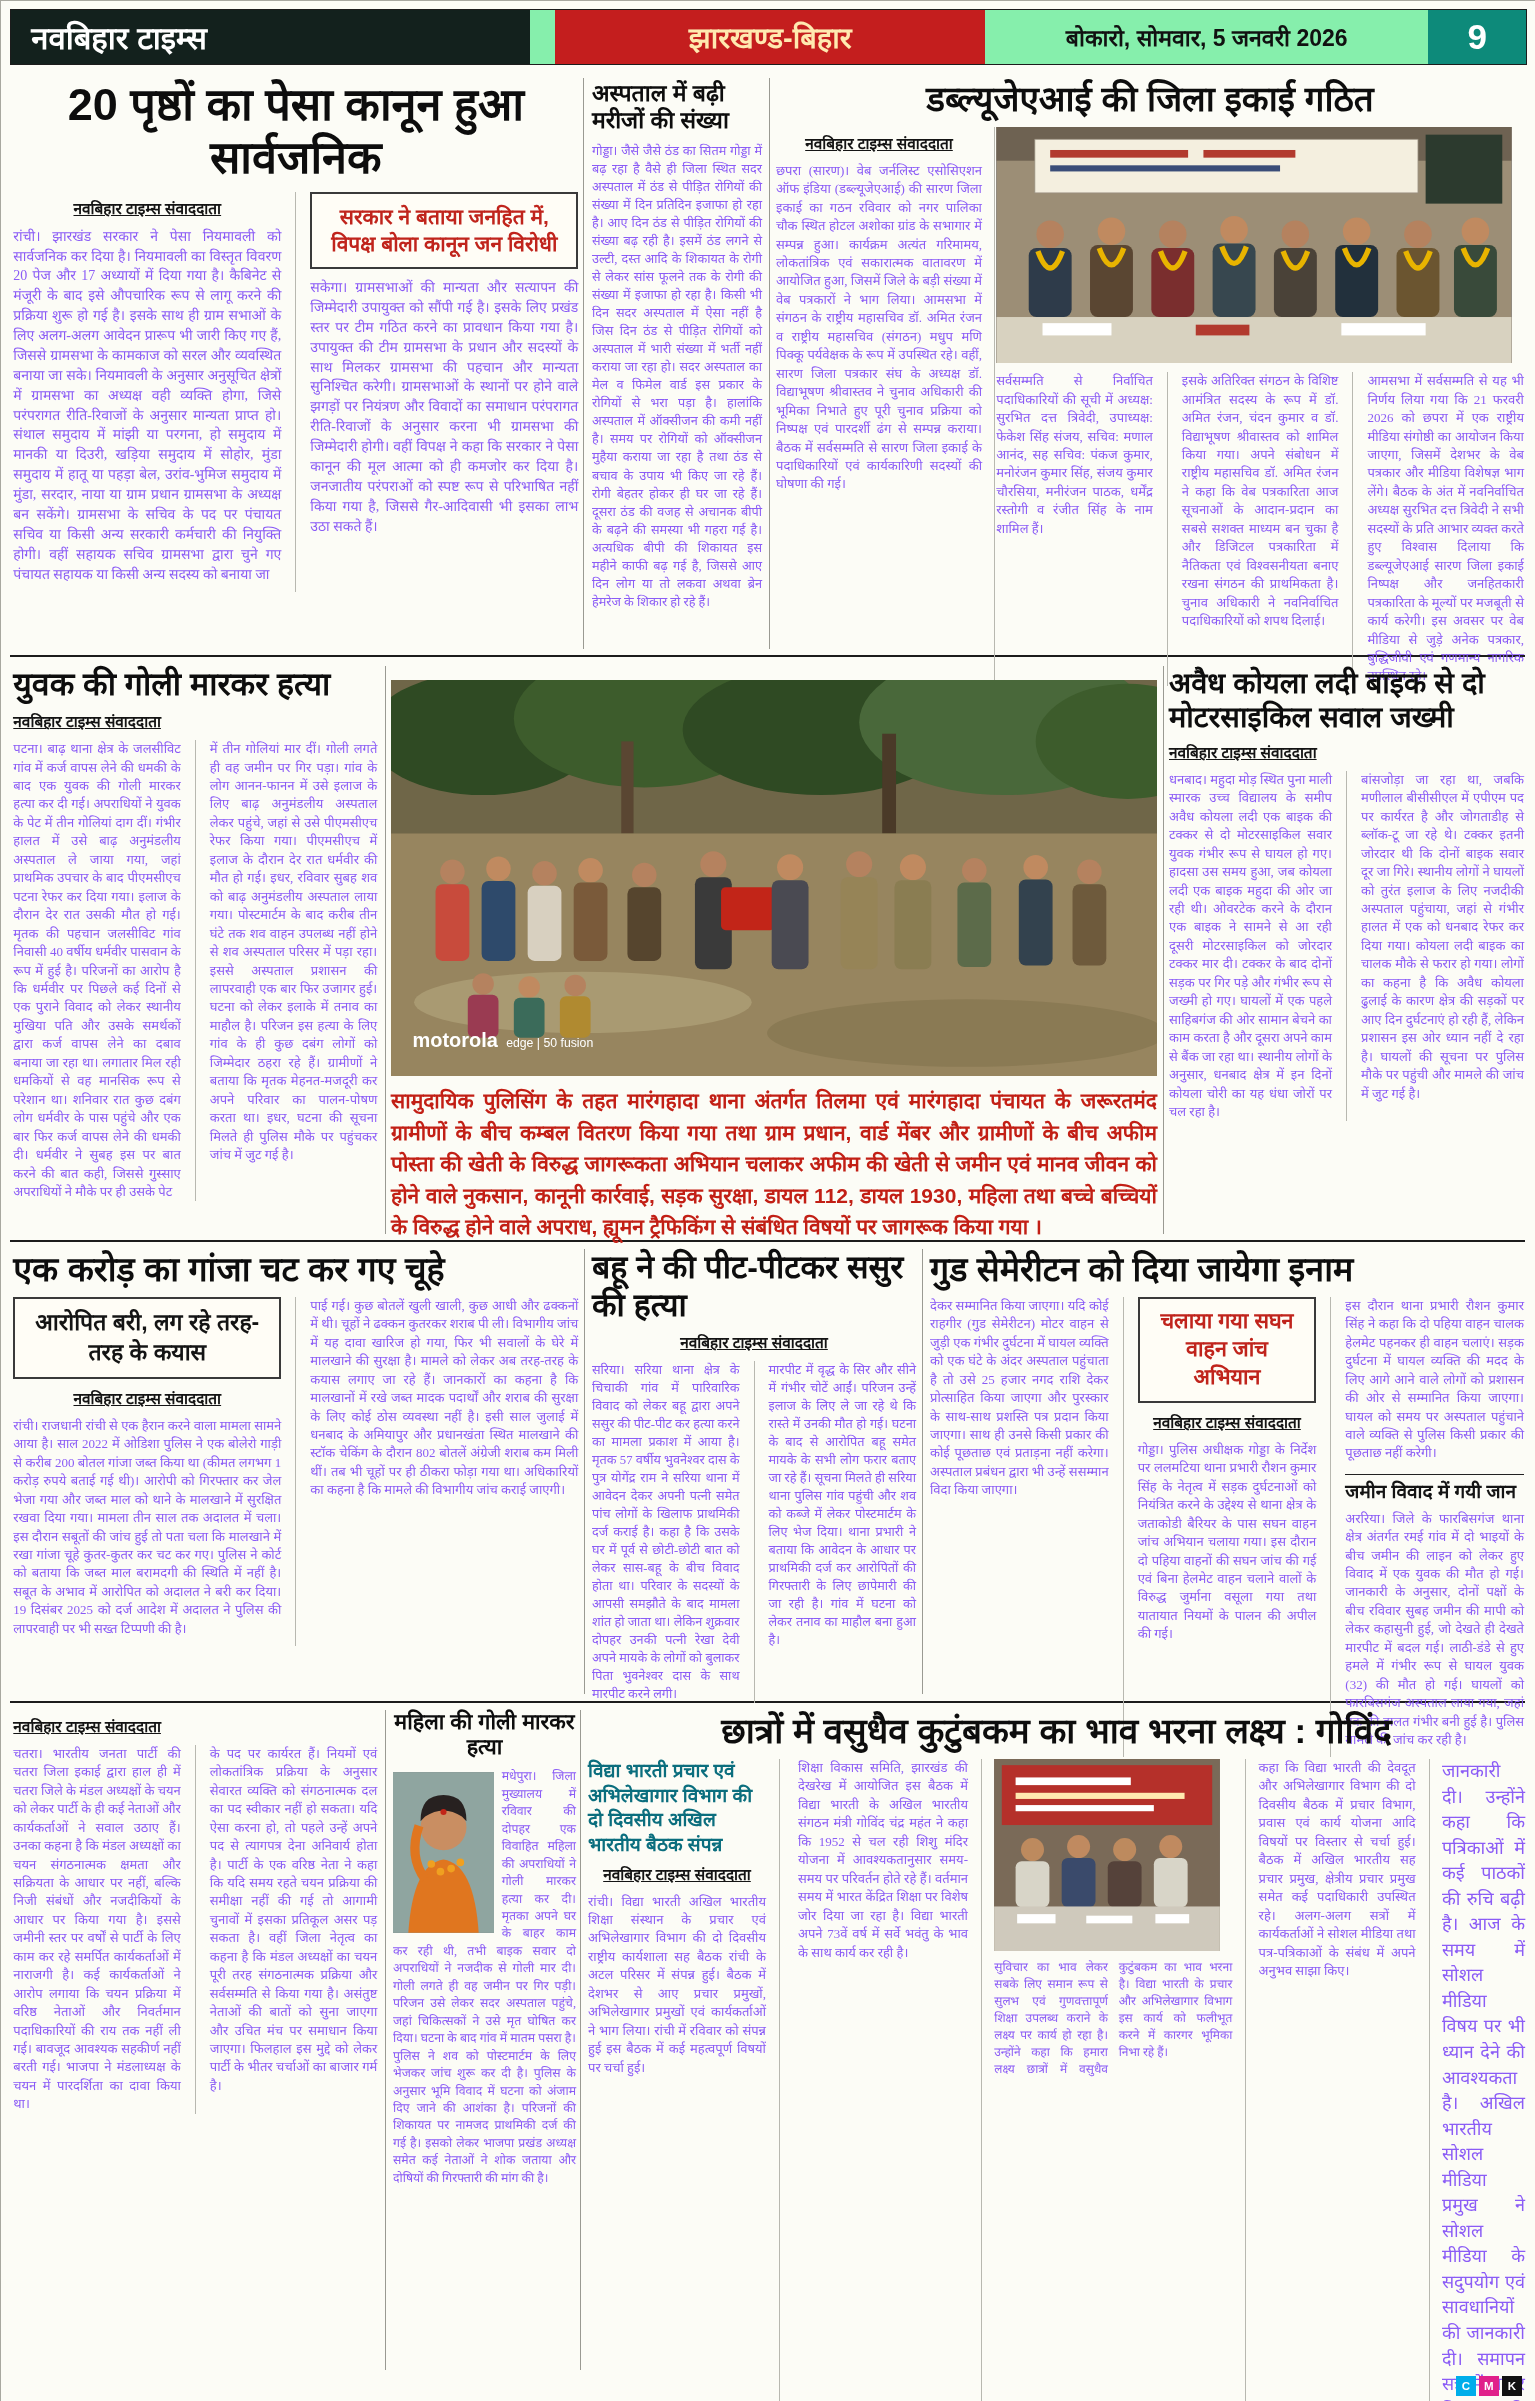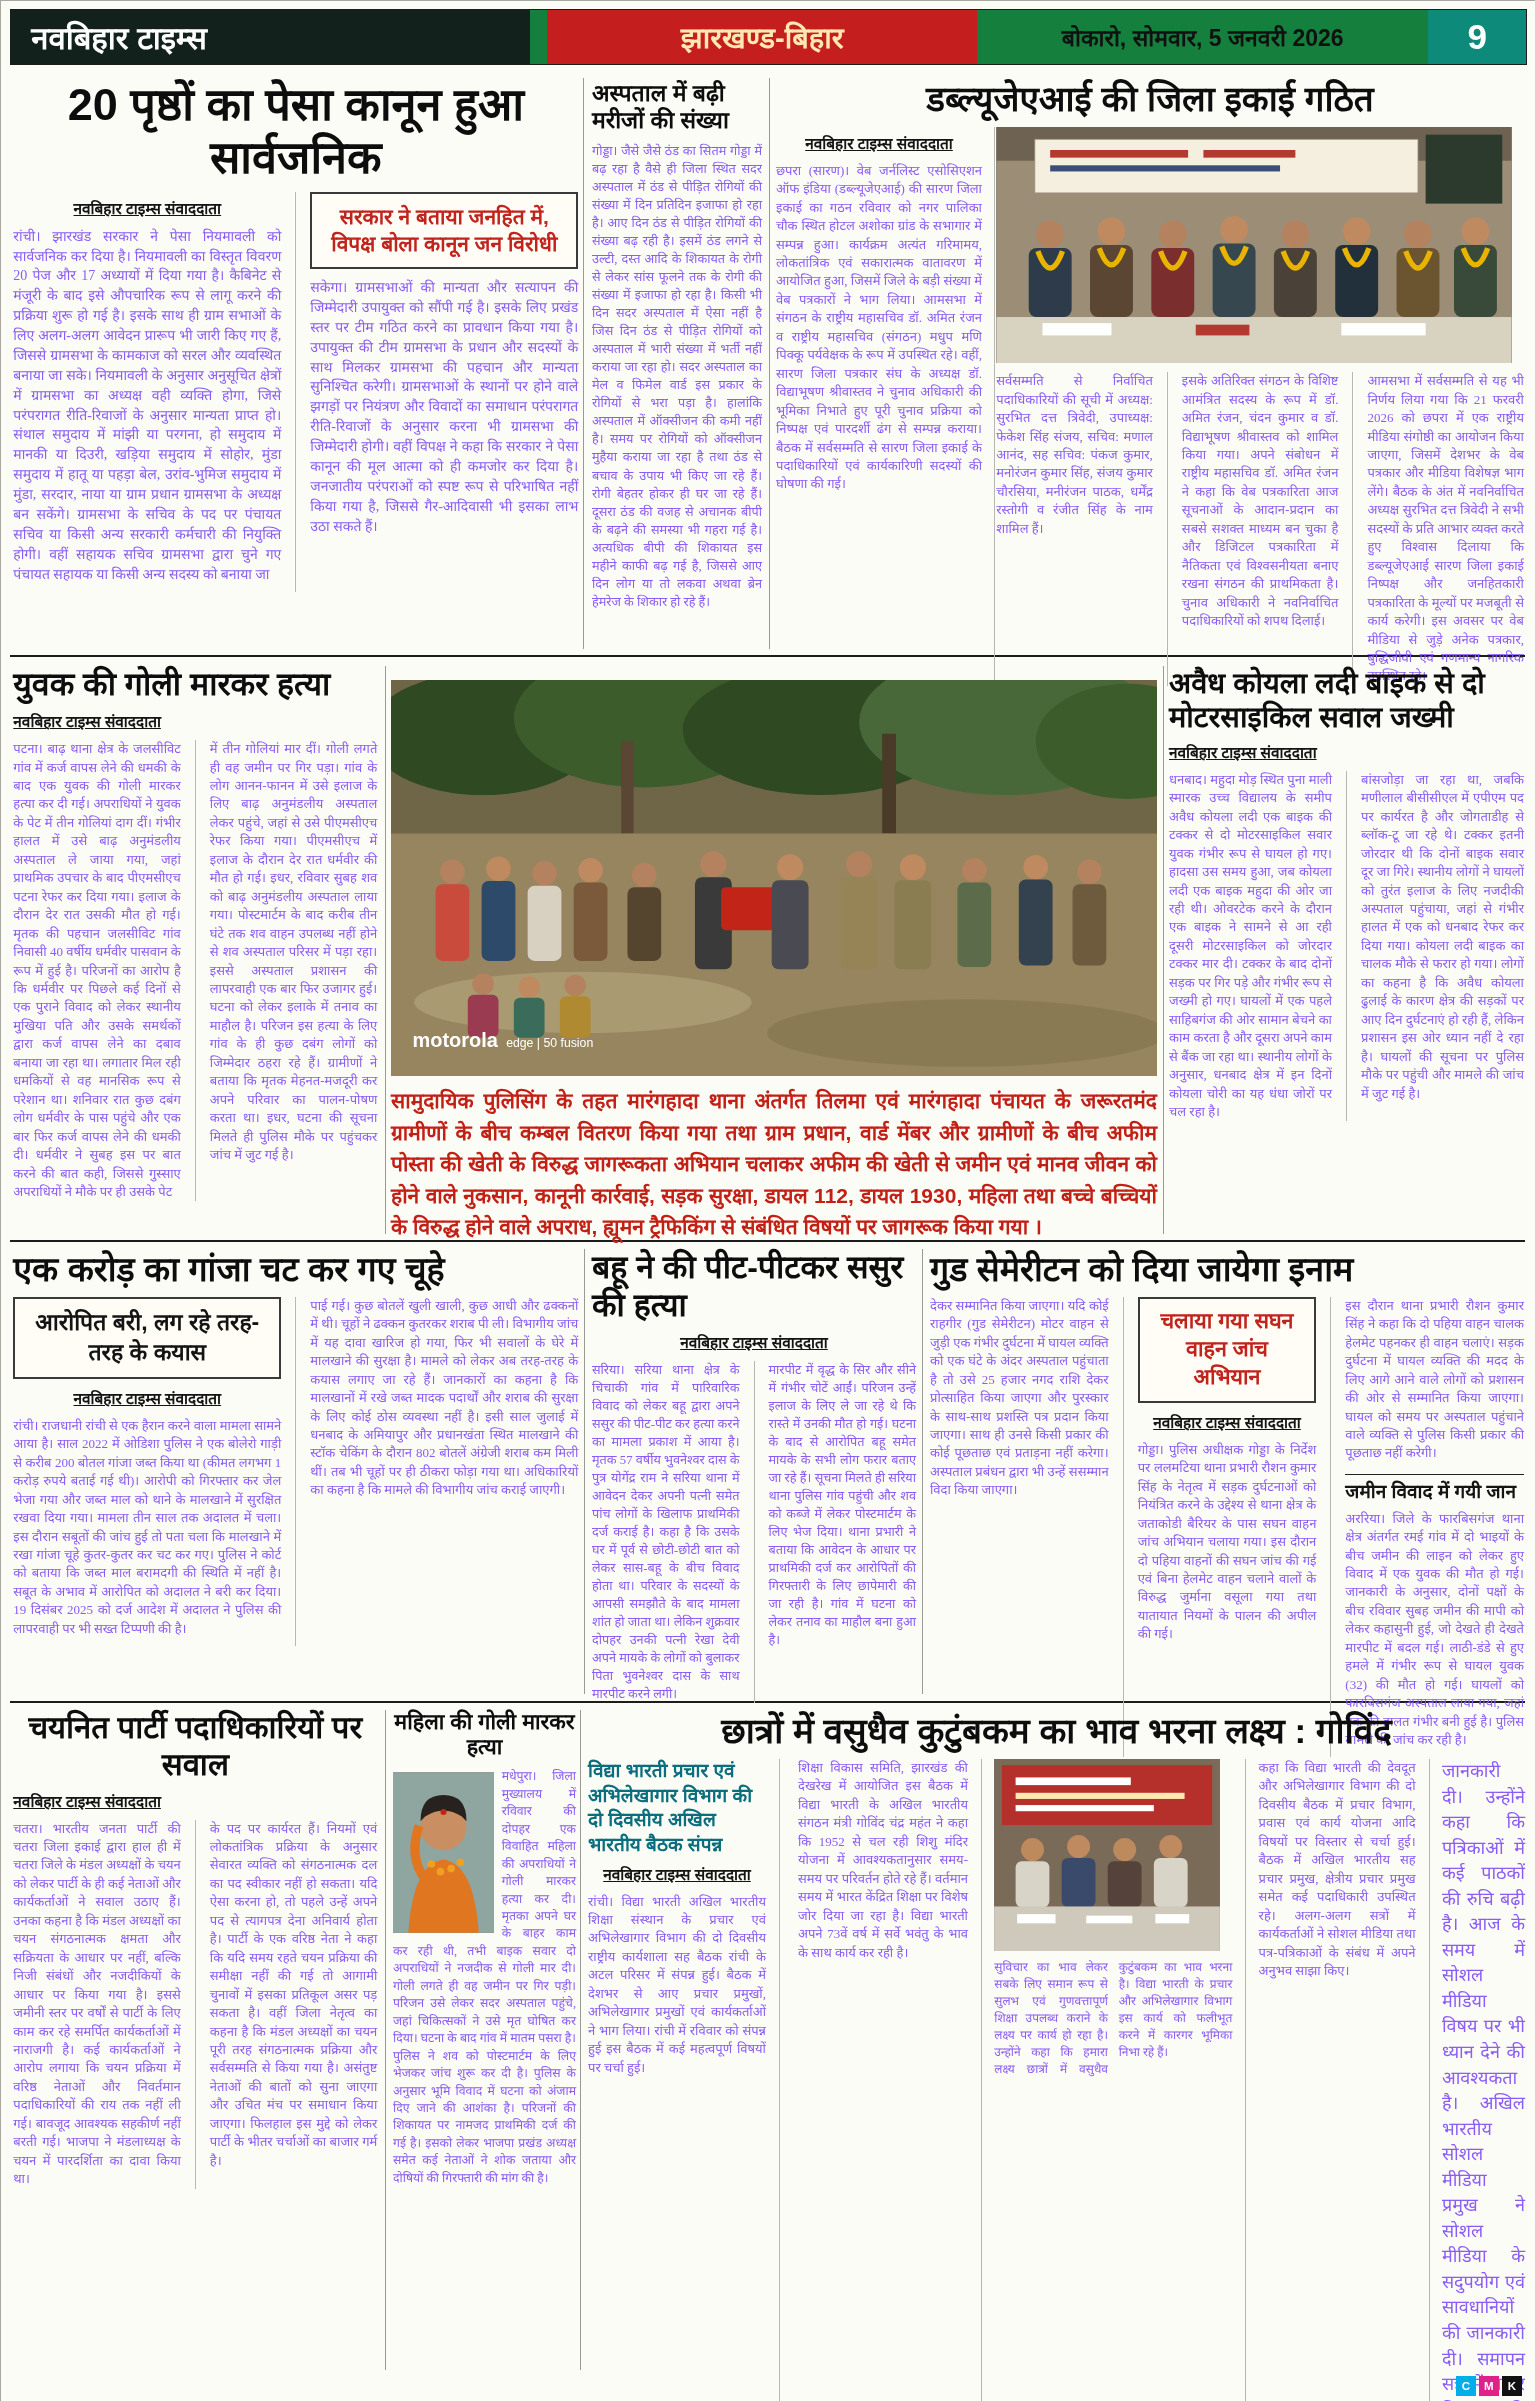--- a/index.html
+++ b/index.html
@@ -5,21 +5,21 @@
   html,body { margin:0; padding:0; background:#d9d9d4; }
   .page {
     position:relative; width:1535px; height:2401px; margin:0 auto;
     background:#fcfcf6; color:#141414; overflow:hidden;
     font-family:"Liberation Serif", serif;
     border:0.8px solid #a8a8a0;
   }
   
   .masthead {
     position:absolute; left:9.2px; top:7.7px; width:1515px; height:54px;
-    display:flex; align-items:stretch; border:1.5px solid #1c1c1c; background:#15803d;
+    display:flex; align-items:stretch; border:1.5px solid #1c1c1c; background:#86efac;gap:8px;
   }
   .brand {
     width:499px; background:#13211d; color:#fff; display:flex; align-items:center;
     padding-left:20px; font-family:"Liberation Sans", sans-serif; font-weight:bold; font-size:31px;
   }
   .edition {
     width:430px; margin-left:17px; background:#c41e1e; color:#ffe9b0;
     display:flex; align-items:center; justify-content:center;
     font-family:"Liberation Sans", sans-serif; font-weight:bold; font-size:29px;
   }
@@ -293,21 +293,20 @@
       </div>
       <div class="col">
         <p class="body" style="font-size:13px">इस दौरान थाना प्रभारी रौशन कुमार सिंह ने कहा कि दो पहिया वाहन चालक हेलमेट पहनकर ही वाहन चलाएं। सड़क दुर्घटना में घायल व्यक्ति की मदद के लिए आगे आने वाले लोगों को प्रशासन की ओर से सम्मानित किया जाएगा। घायल को समय पर अस्पताल पहुंचाने वाले व्यक्ति से पुलिस किसी प्रकार की पूछताछ नहीं करेगी।</p>
         <div class="subhead2">जमीन विवाद में गयी जान</div>
         <p class="body" style="font-size:13px">अररिया। जिले के फारबिसगंज थाना क्षेत्र अंतर्गत रमई गांव में दो भाइयों के बीच जमीन की लाइन को लेकर हुए विवाद में एक युवक की मौत हो गई। जानकारी के अनुसार, दोनों पक्षों के बीच रविवार सुबह जमीन की मापी को लेकर कहासुनी हुई, जो देखते ही देखते मारपीट में बदल गई। लाठी-डंडे से हुए हमले में गंभीर रूप से घायल युवक (32) की मौत हो गई। घायलों को फारबिसगंज अस्पताल लाया गया, जहां एक की हालत गंभीर बनी हुई है। पुलिस मामले की जांच कर रही है।</p>
       </div>
     </div>
   </section>
 
   <section class="art" style="left:12.3px;top:1709px;width:364px">
-    <h2 class="hl" style="font-size:31px;text-align:center">चयनित पार्टी पदाधिकारियों पर सवाल</h2>
     <div class="byline" style="text-align:left">नवबिहार टाइम्स संवाददाता</div>
     <div class="cols">
       <p class="col body" style="font-size:13px">चतरा। भारतीय जनता पार्टी की चतरा जिला इकाई द्वारा हाल ही में चतरा जिले के मंडल अध्यक्षों के चयन को लेकर पार्टी के ही कई नेताओं और कार्यकर्ताओं ने सवाल उठाए हैं। उनका कहना है कि मंडल अध्यक्षों का चयन संगठनात्मक क्षमता और सक्रियता के आधार पर नहीं, बल्कि निजी संबंधों और नजदीकियों के आधार पर किया गया है। इससे जमीनी स्तर पर वर्षों से पार्टी के लिए काम कर रहे समर्पित कार्यकर्ताओं में नाराजगी है। कई कार्यकर्ताओं ने आरोप लगाया कि चयन प्रक्रिया में वरिष्ठ नेताओं और निवर्तमान पदाधिकारियों की राय तक नहीं ली गई। बावजूद आवश्यक सहकीर्ण नहीं बरती गई। भाजपा ने मंडलाध्यक्ष के चयन में पारदर्शिता का दावा किया था।</p>
       <p class="col body" style="font-size:13px">के पद पर कार्यरत हैं। नियमों एवं लोकतांत्रिक प्रक्रिया के अनुसार सेवारत व्यक्ति को संगठनात्मक दल का पद स्वीकार नहीं हो सकता। यदि ऐसा करना हो, तो पहले उन्हें अपने पद से त्यागपत्र देना अनिवार्य होता है। पार्टी के एक वरिष्ठ नेता ने कहा कि यदि समय रहते चयन प्रक्रिया की समीक्षा नहीं की गई तो आगामी चुनावों में इसका प्रतिकूल असर पड़ सकता है। वहीं जिला नेतृत्व का कहना है कि मंडल अध्यक्षों का चयन पूरी तरह संगठनात्मक प्रक्रिया और सर्वसम्मति से किया गया है। असंतुष्ट नेताओं की बातों को सुना जाएगा और उचित मंच पर समाधान किया जाएगा। फिलहाल इस मुद्दे को लेकर पार्टी के भीतर चर्चाओं का बाजार गर्म है।</p>
     </div>
   </section>
 
   <section class="art" style="left:392px;top:1709px;width:183px">
     <h3 class="hl" style="font-size:21.5px;text-align:center">महिला की गोली मारकर हत्या</h3>
     <svg class="photo" style="float:left;margin:3.1px 7.7px 4.6px 0" width="101" height="161" viewBox="0 0 132 210">

